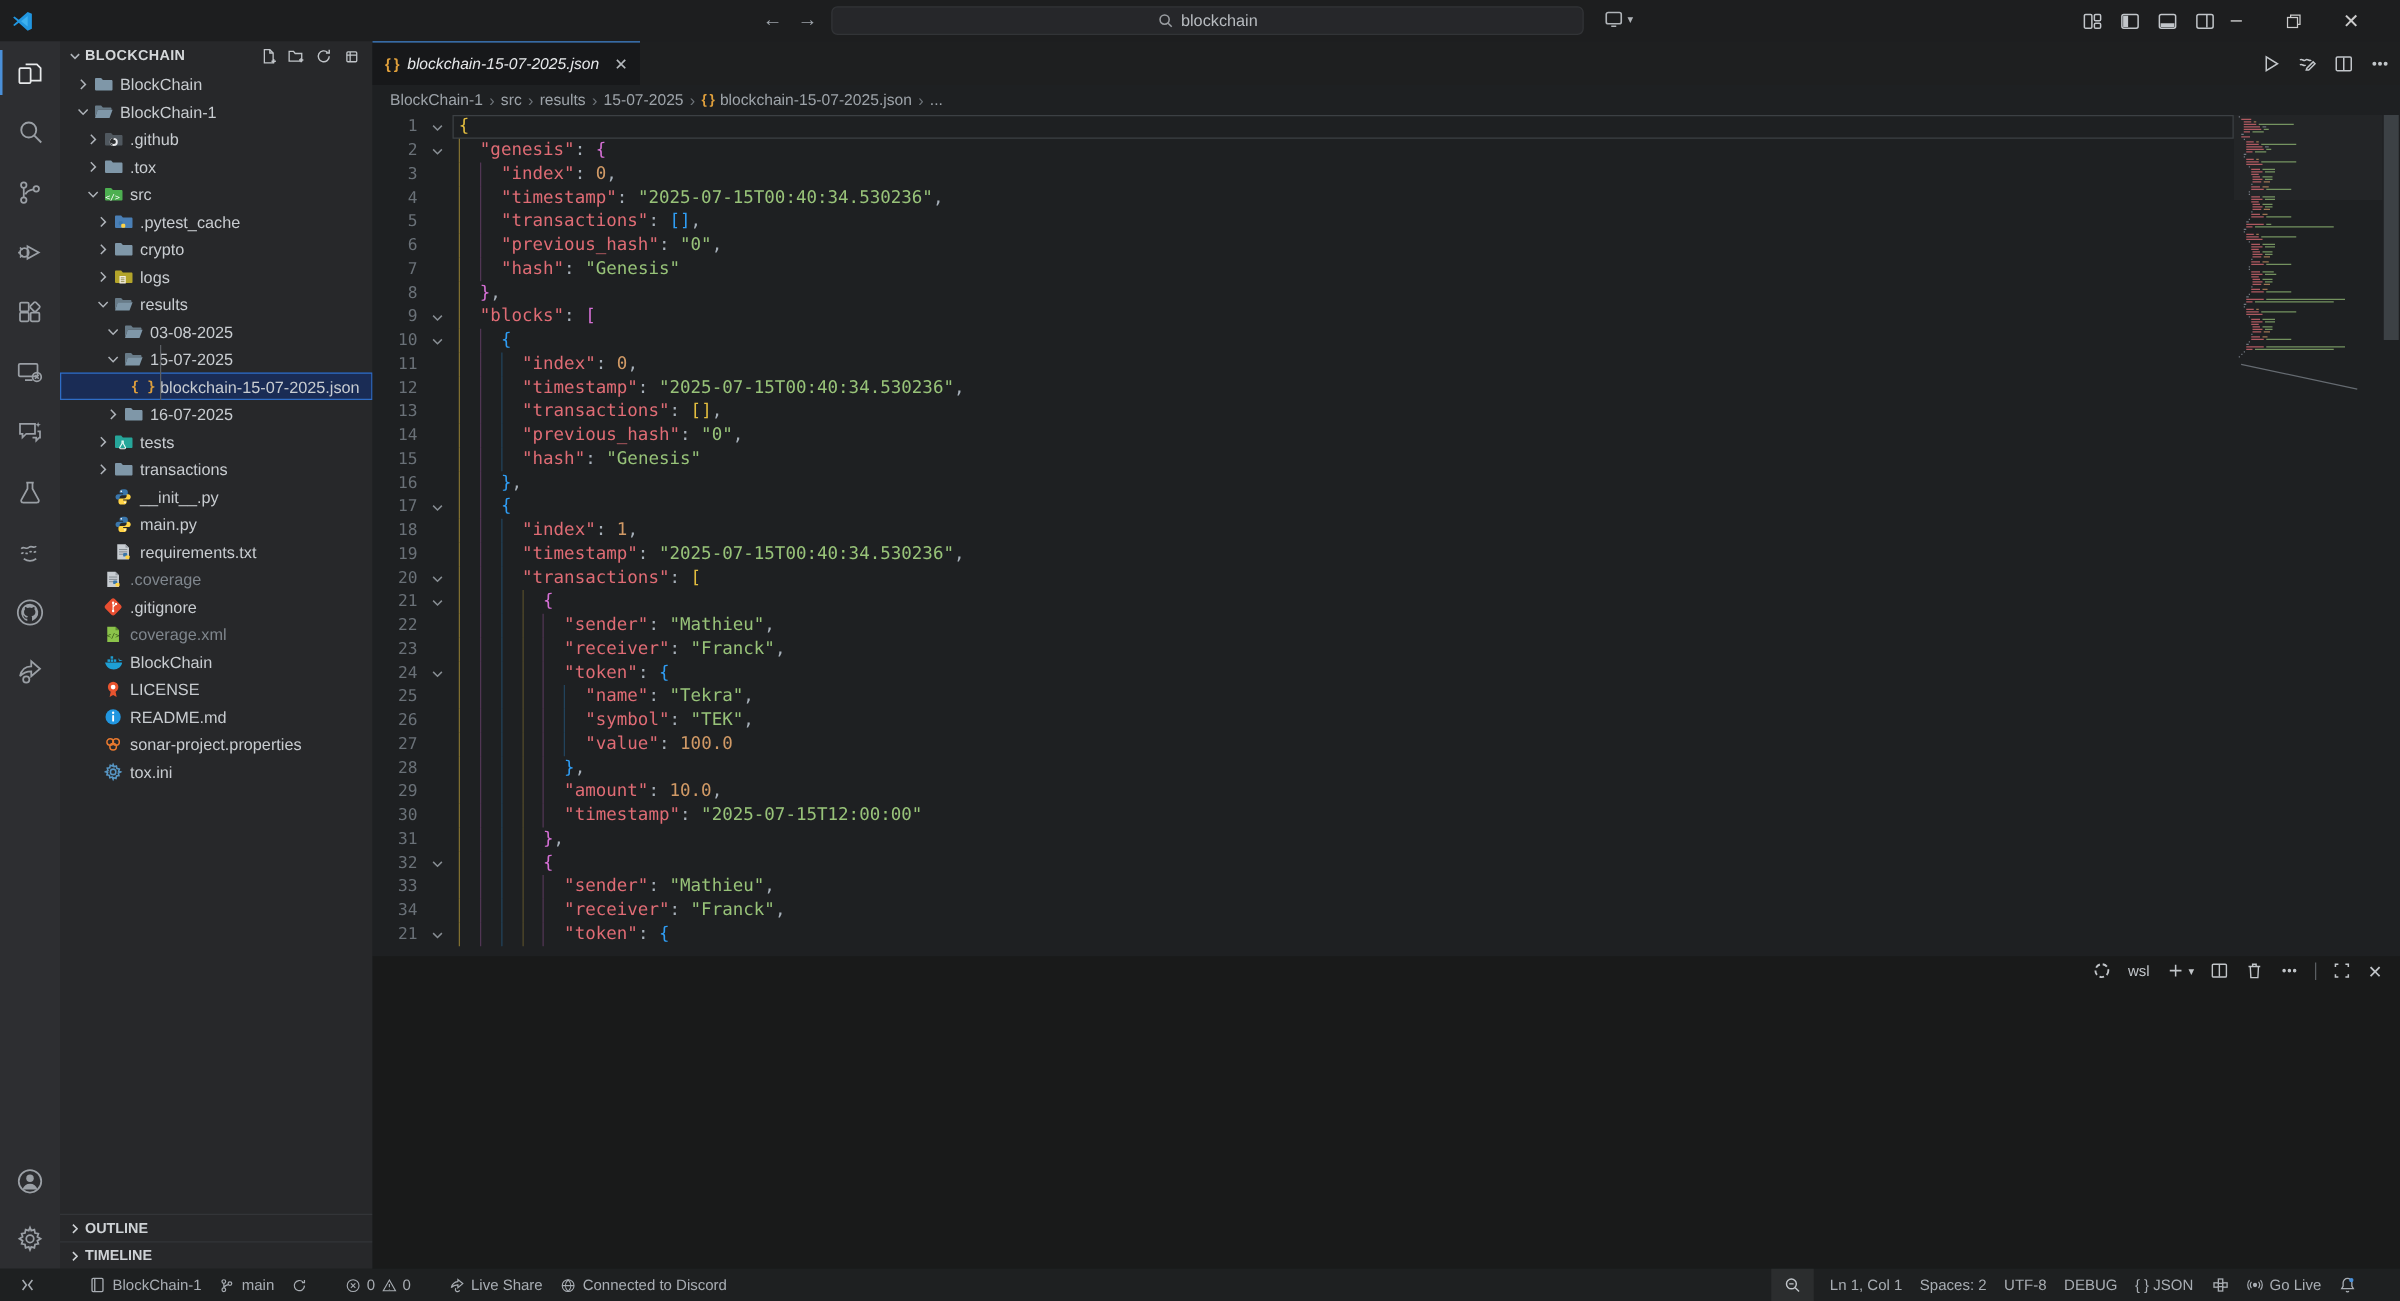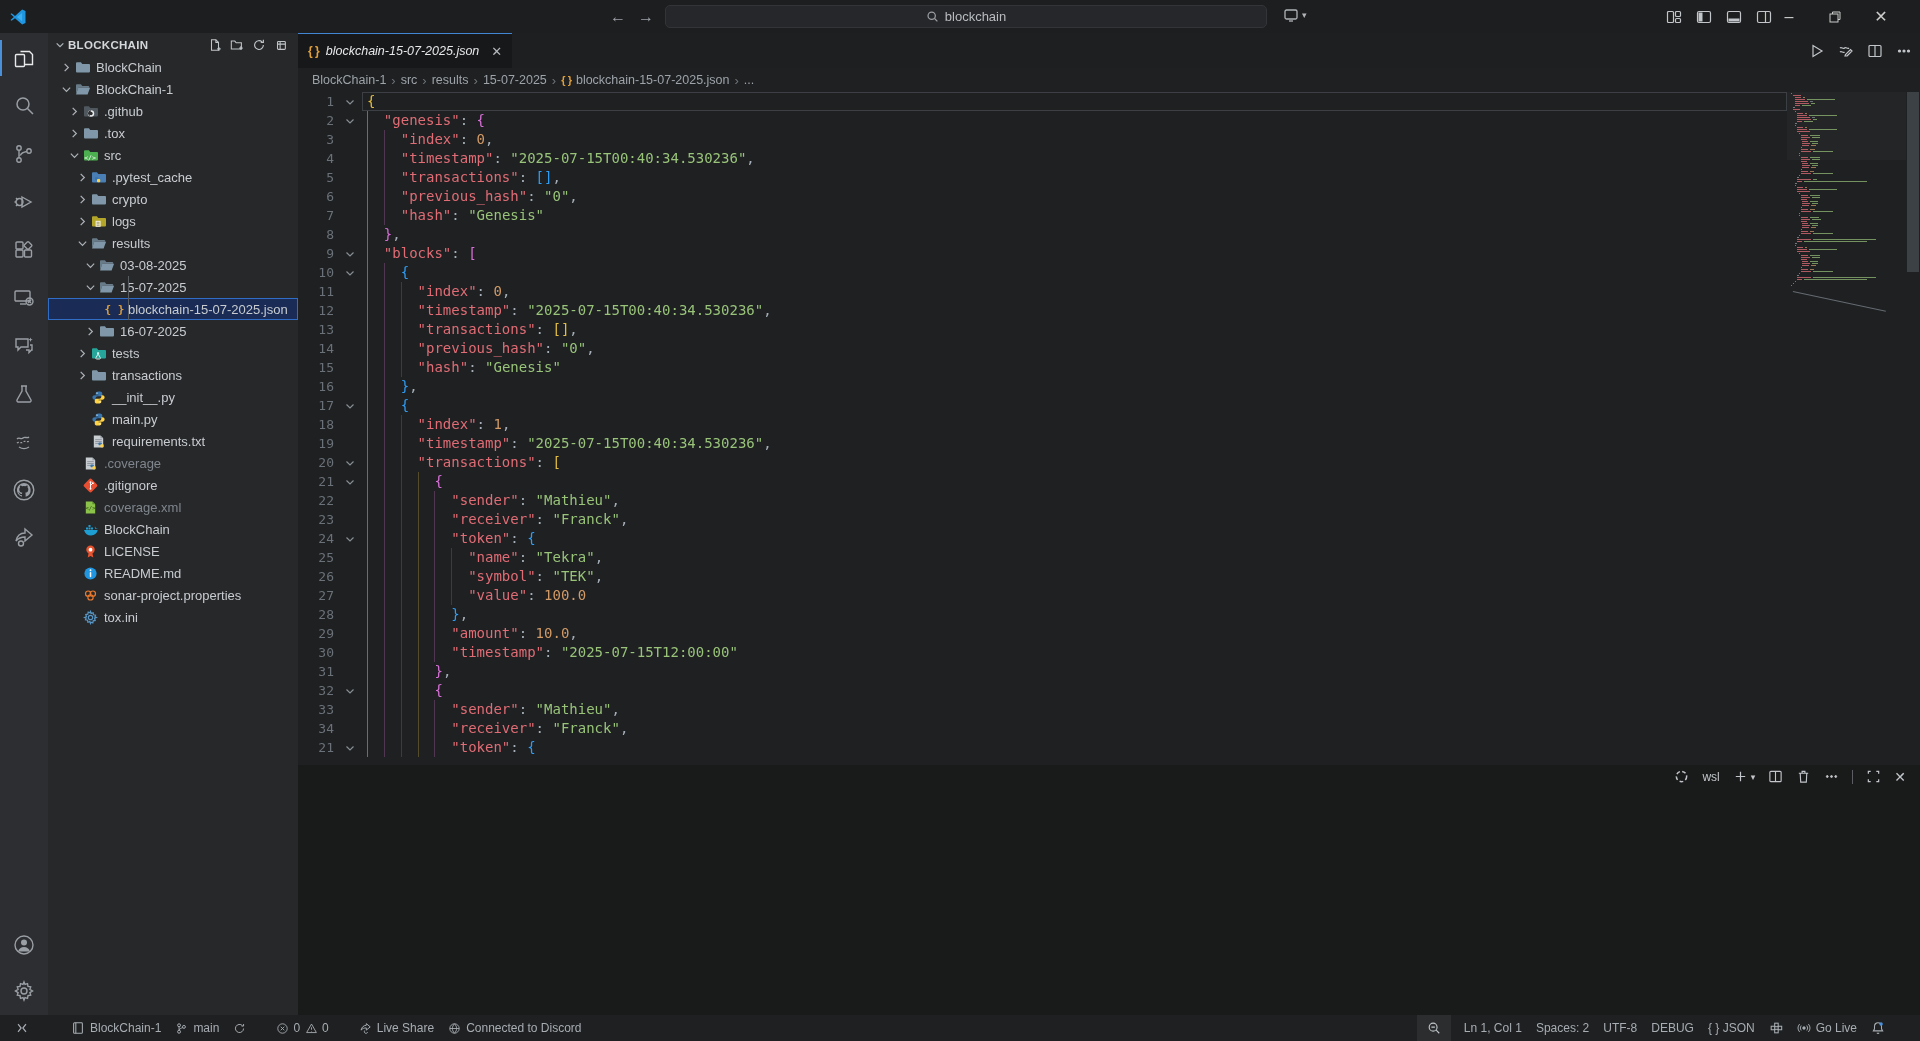--- a/index.html
+++ b/index.html
@@ -618,20 +618,38 @@
         <span class="ticon">
           <svg width="15" height="15" viewBox="0 0 24 24" fill="none" stroke="#5796c4" stroke-width="2">
             <circle cx="12" cy="12" r="3.5"></circle>
             <path d="M12 2.5l1.2 3 3-1 .6 3.2 3.2.6-1 3L21.5 12l-3 1.7 1 3-3.2.6-.6 3.2-3-1L12 21.5l-1.2-2.9-3 1-.6-3.2-3.2-.6 1-3L2.5 12l3-1.7-1-3 3.2-.6.6-3.2 3 1z"></path>
           </svg>
         </span>
         <span>tox.ini</span>
       </div>
       <div style="position: absolute; left: 80px; top: 220px; height: 44px; width: 1px; background: rgb(90, 94, 99);"></div>
     </div>
+  <div id="outline-timeline">
+    <div class="pane-head">
+      <span class="twisty">
+          <svg width="10" height="10" viewBox="0 0 12 12" fill="none" stroke-width="1.5">
+            <path d="M4 2l4 4-4 4"></path>
+          </svg>
+        </span>
+      <span>OUTLINE</span>
+    </div>
+    <div class="pane-head">
+      <span class="twisty">
+          <svg width="10" height="10" viewBox="0 0 12 12" fill="none" stroke-width="1.5">
+            <path d="M4 2l4 4-4 4"></path>
+          </svg>
+        </span>
+      <span>TIMELINE</span>
+    </div>
+  </div>
 </div>
 
 <div id="editor-root">
   <div id="tabstrip">
     <div id="tab-active">
       <span class="braces">{ }</span>
       <span>blockchain-15-07-2025.json</span>
       <span class="close">✕</span>
     </div>
     <div id="editor-actions">

